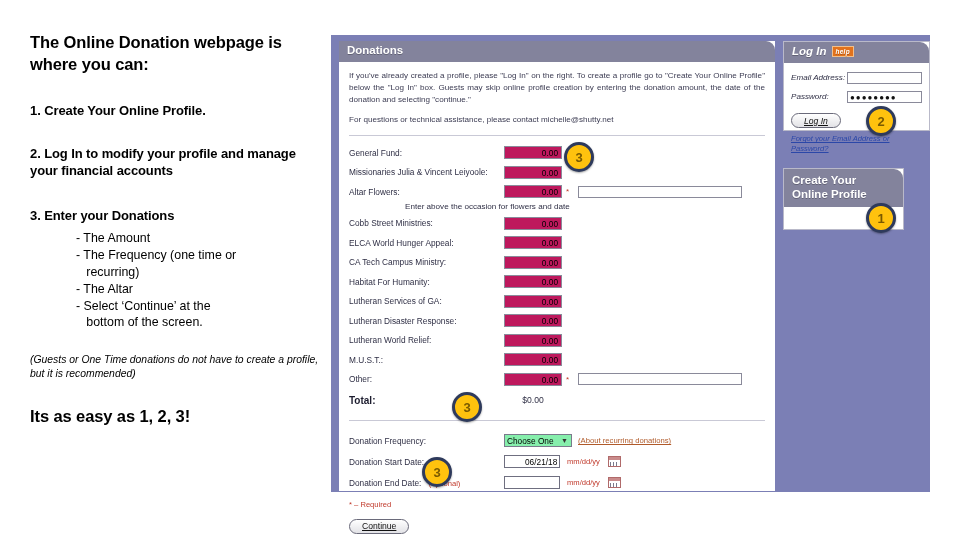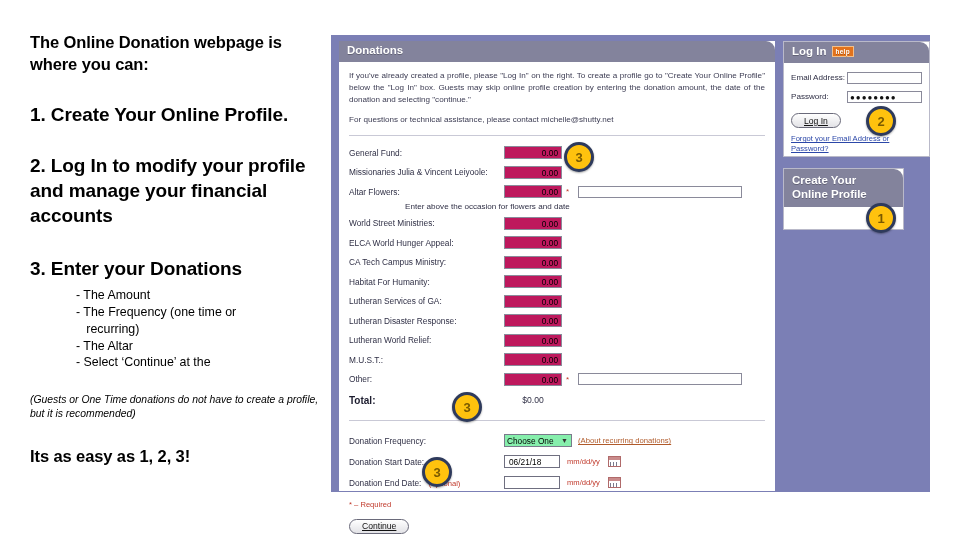--- a/index.html
+++ b/index.html
@@ -3,21 +3,21 @@
 <meta charset="utf-8">
 <style>
   html,body{margin:0;padding:0;}
   body{
     width:960px;height:540px;background:#ffffff;overflow:hidden;
     font-family:"Liberation Sans",sans-serif;position:relative;
   }
   
   #left-col{position:absolute;left:30px;top:32px;width:292px;color:#000;}
   .lead{font-size:16.5px;font-weight:bold;line-height:1.32;letter-spacing:-.1px;}
-  .step{font-size:19px;font-weight:bold;line-height:1.32;margin-top:26px;letter-spacing:-.1px;}
+  .step{font-size:13px;font-weight:bold;line-height:1.32;margin-top:26px;letter-spacing:-.1px;}
   #step3{margin-top:28px;}
   #sublist{margin:6px 0 0 46px;font-size:12.4px;line-height:1.36;color:#000;}
   #sublist .sub{white-space:pre;}
   #note{margin-top:22px;font-size:10.4px;font-style:italic;line-height:1.32;color:#000;}
   #closing{margin-top:26px;font-size:16.5px;font-weight:bold;letter-spacing:-.1px;}
 
   
   #web-capture{position:absolute;left:331px;top:35px;width:599px;height:457px;background:#7b7fb5;}
 
   
@@ -62,41 +62,41 @@
   .optional{color:#c0392b;font-size:7.6px;margin-left:5px;}
   .sel{
     width:68px;height:13px;border:1px solid #7a7a8c;background:#86efac;font-size:8.3px;
     color:#000;display:flex;align-items:center;padding:0 2px;box-sizing:border-box;
     position:relative;
   }
   .sel .caret{position:absolute;right:3px;font-size:7px;color:#333;}
   .alink{font-size:7.7px;color:#b05a2a;text-decoration:underline;margin-left:6px;white-space:nowrap;}
   .date-box{
     width:56px;height:13px;border:1px solid #6f6f80;background:#fff;font-size:8.3px;
-    color:#000;padding:0 4px;line-height:13px;box-sizing:border-box;
+    color:#000;padding:0 20px;line-height:13px;box-sizing:border-box;
   }
   .mmdd{font-size:7.6px;color:#c0392b;margin-left:7px;}
   .cal-icon{
     width:13px;height:11px;margin-left:8px;border:1px solid #b06a6a;background:#fff;
     display:inline-block;position:relative;box-sizing:border-box;
   }
   .cal-icon:before{content:"";position:absolute;left:0;right:0;top:0;height:3px;background:#c98b8b;}
   .cal-icon:after{content:"";position:absolute;left:1.5px;top:5px;width:9px;height:4px;
     background:repeating-linear-gradient(to right,#7a7a8c 0 1.5px,transparent 1.5px 3px);}
   .required{font-size:7.6px;color:#c0392b;margin:7px 0 6px 0;}
   .btn{
     display:inline-flex;align-items:center;justify-content:center;
     border:1px solid #6a6a7a;border-radius:9px;background:linear-gradient(#ffffff,#e2e2e6);
     font-size:8.6px;color:#111;height:15px;padding:0 12px;box-sizing:border-box;
     font-family:"Liberation Sans",sans-serif;
   }
   .btn u{text-decoration:underline;}
 
   
-  #login-panel{left:783px;top:41px;width:147px;height:116px;border:1px solid #b9b9c9;}
+  #login-panel{left:783px;top:41px;width:147px;height:90px;border:1px solid #b9b9c9;font-style:italic;}
   #login-head{display:flex;align-items:center;gap:5px;font-size:11.5px;border-top-right-radius:9px;}
   .help-badge{
     background:#e2721c;color:#fff;font-size:6.4px;font-weight:bold;
     padding:0 3px;line-height:9px;height:9px;border:1px solid #f3c08a;display:inline-block;
     letter-spacing:.3px;
   }
   .login-body{padding:7px 7px 0 7px;}
   .lrow{display:flex;align-items:center;height:16px;margin-bottom:3px;}
   .llabel{font-size:8.1px;color:#2f2f45;width:56px;flex:0 0 56px;}
   .linput{
@@ -129,20 +129,21 @@
   <div class="lead">The Online Donation webpage is where you can:</div>
   <div class="step">1. Create Your Online Profile.</div>
   <div class="step">2. Log In to modify your profile and manage your financial accounts</div>
   <div class="step" id="step3">3. Enter your Donations</div>
   <div id="sublist">
     <div class="sub">- The Amount</div>
     <div class="sub">- The Frequency (one time or</div>
     <div class="sub">   recurring)</div>
     <div class="sub">- The Altar</div>
     <div class="sub">- Select ‘Continue’ at the</div>
+    <div class="sub">   bottom of the screen.</div>
   </div>
   <div id="note">(Guests or One Time donations do not have to create a profile, but it is recommended)</div>
   <div id="closing">Its as easy as 1, 2, 3!</div>
 </div>
 
 <div id="web-capture"></div>
 
 <div class="panel" id="donations-panel">
   <div class="panel-head">Donations</div>
   <div id="donations-body">
@@ -160,21 +161,21 @@
           <div class="amt-box">0.00</div>
         </div>
         <div class="fund-row">
           <div class="fund-label">Altar Flowers:</div>
           <div class="amt-box">0.00</div>
           <span class="star">*</span>
           <div class="long-box"></div>
         </div>
         <div class="hint">Enter above the occasion for flowers and date</div>
         <div class="fund-row">
-          <div class="fund-label">World Street Ministries:</div>
+          <div class="fund-label">Cobb Street Ministries:</div>
           <div class="amt-box">0.00</div>
         </div>
         <div class="fund-row">
           <div class="fund-label">ELCA World Hunger Appeal:</div>
           <div class="amt-box">0.00</div>
         </div>
         <div class="fund-row">
           <div class="fund-label">CA Tech Campus Ministry:</div>
           <div class="amt-box">0.00</div>
         </div>

